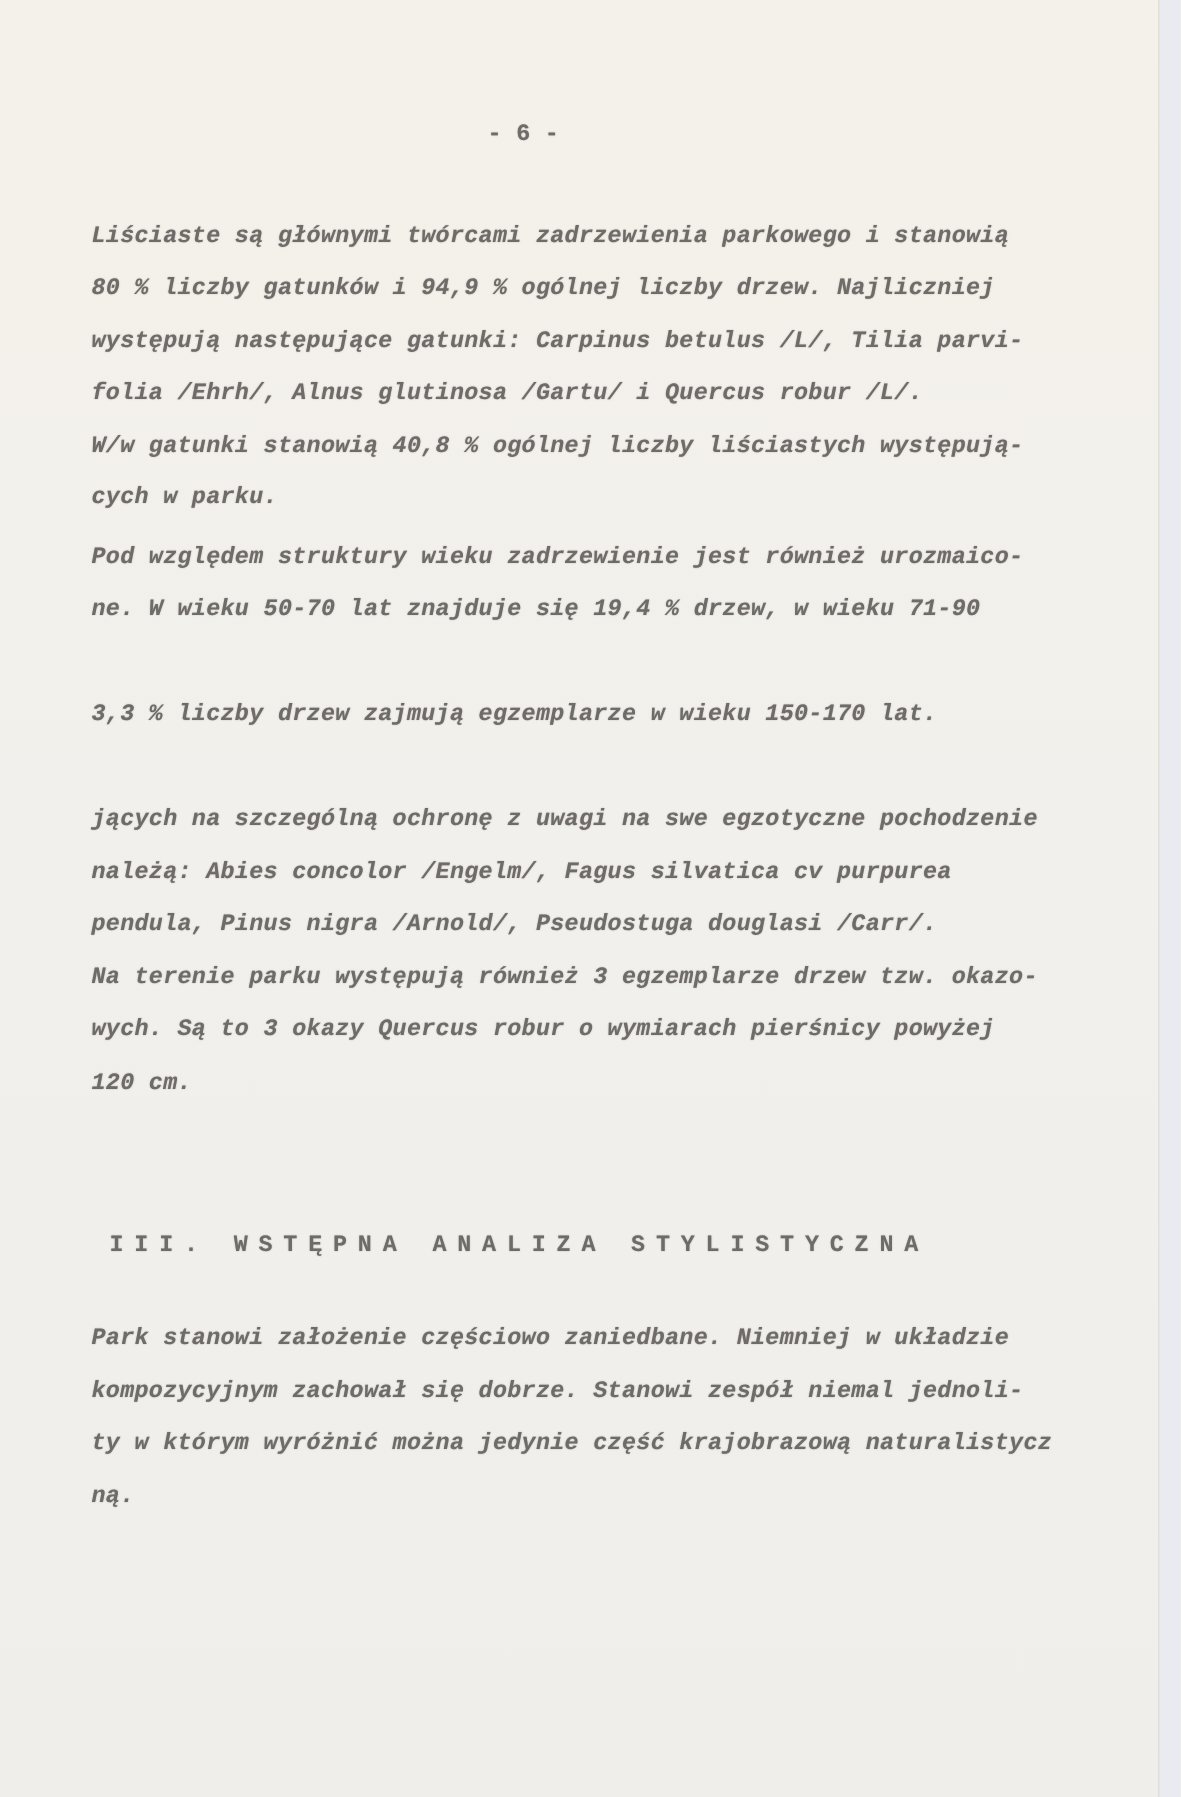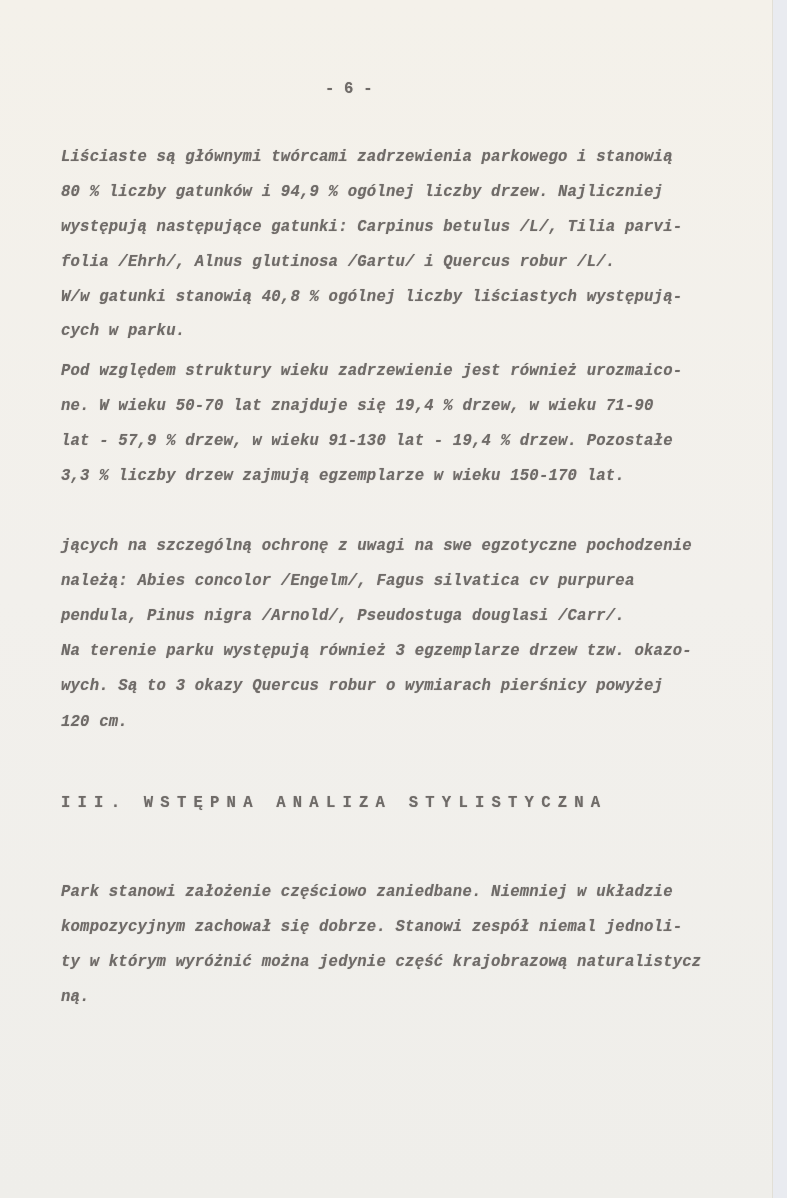--- a/index.html
+++ b/index.html
@@ -40,22 +40,23 @@
     }
     .page-number {
       left: 325px;
       top: 80px;
     }
     .line {
       left: 61px;
       font-style: italic;
     }
     .heading {
-      left: 61px;
+      left: 73px;
       letter-spacing: 7.2px;
+      margin-top: 27px;
     }
     .heading2 {
       left: 118px;
       letter-spacing: 7.2px;
     }
   </style>
 </head>
 <body>
 
 <div class="page">
@@ -64,21 +65,20 @@
 
   <div class="tw line" style="top:148px">Liściaste są głównymi twórcami zadrzewienia parkowego i stanowią</div>
   <div class="tw line" style="top:183px">80 % liczby gatunków i 94,9 % ogólnej liczby drzew. Najliczniej</div>
   <div class="tw line" style="top:218px">występują następujące gatunki: Carpinus betulus /L/, Tilia parvi-</div>
   <div class="tw line" style="top:253px">folia /Ehrh/, Alnus glutinosa /Gartu/ i Quercus robur /L/.</div>
   <div class="tw line" style="top:288px">W/w gatunki stanowią 40,8 % ogólnej liczby liściastych występują-</div>
   <div class="tw line" style="top:322px">cych w parku.</div>
 
   <div class="tw line" style="top:362px">Pod względem struktury wieku zadrzewienie jest również urozmaico-</div>
   <div class="tw line" style="top:397px">ne. W wieku 50-70 lat znajduje się 19,4 % drzew, w wieku 71-90</div>
-  <div class="tw line" style="top:432px">lat - 57,9 % drzew, w wieku 91-130 lat - 19,4 % drzew. Pozostałe</div>
   <div class="tw line" style="top:467px">3,3 % liczby drzew zajmują egzemplarze w wieku 150-170 lat.</div>
 
   <div class="tw line" style="top:537px">jących na szczególną ochronę z uwagi na swe egzotyczne pochodzenie</div>
   <div class="tw line" style="top:572px">należą: Abies concolor /Engelm/, Fagus silvatica cv purpurea</div>
   <div class="tw line" style="top:607px">pendula, Pinus nigra /Arnold/, Pseudostuga douglasi /Carr/.</div>
 
   <div class="tw line" style="top:642px">Na terenie parku występują również 3 egzemplarze drzew tzw. okazo-</div>
   <div class="tw line" style="top:677px">wych. Są to 3 okazy Quercus robur o wymiarach pierśnicy powyżej</div>
   <div class="tw line" style="top:713px">120 cm.</div>
 

